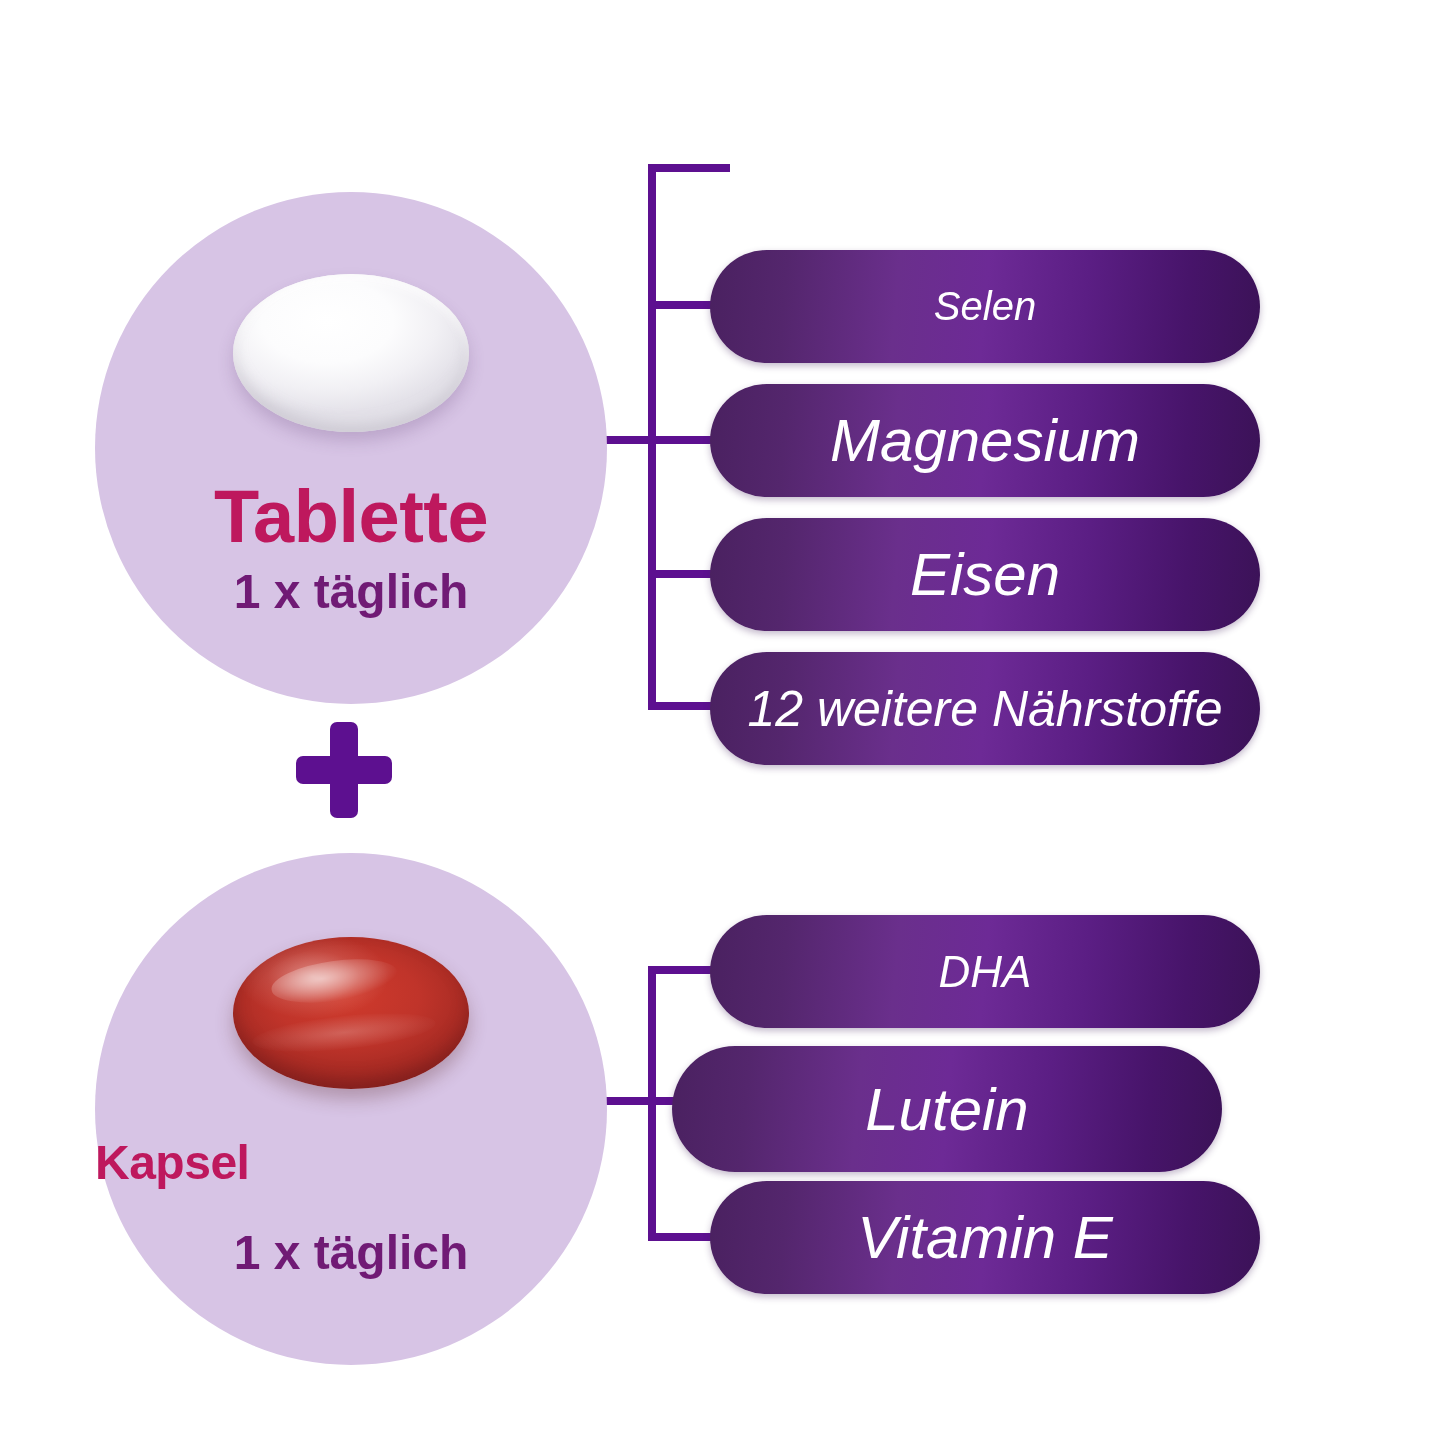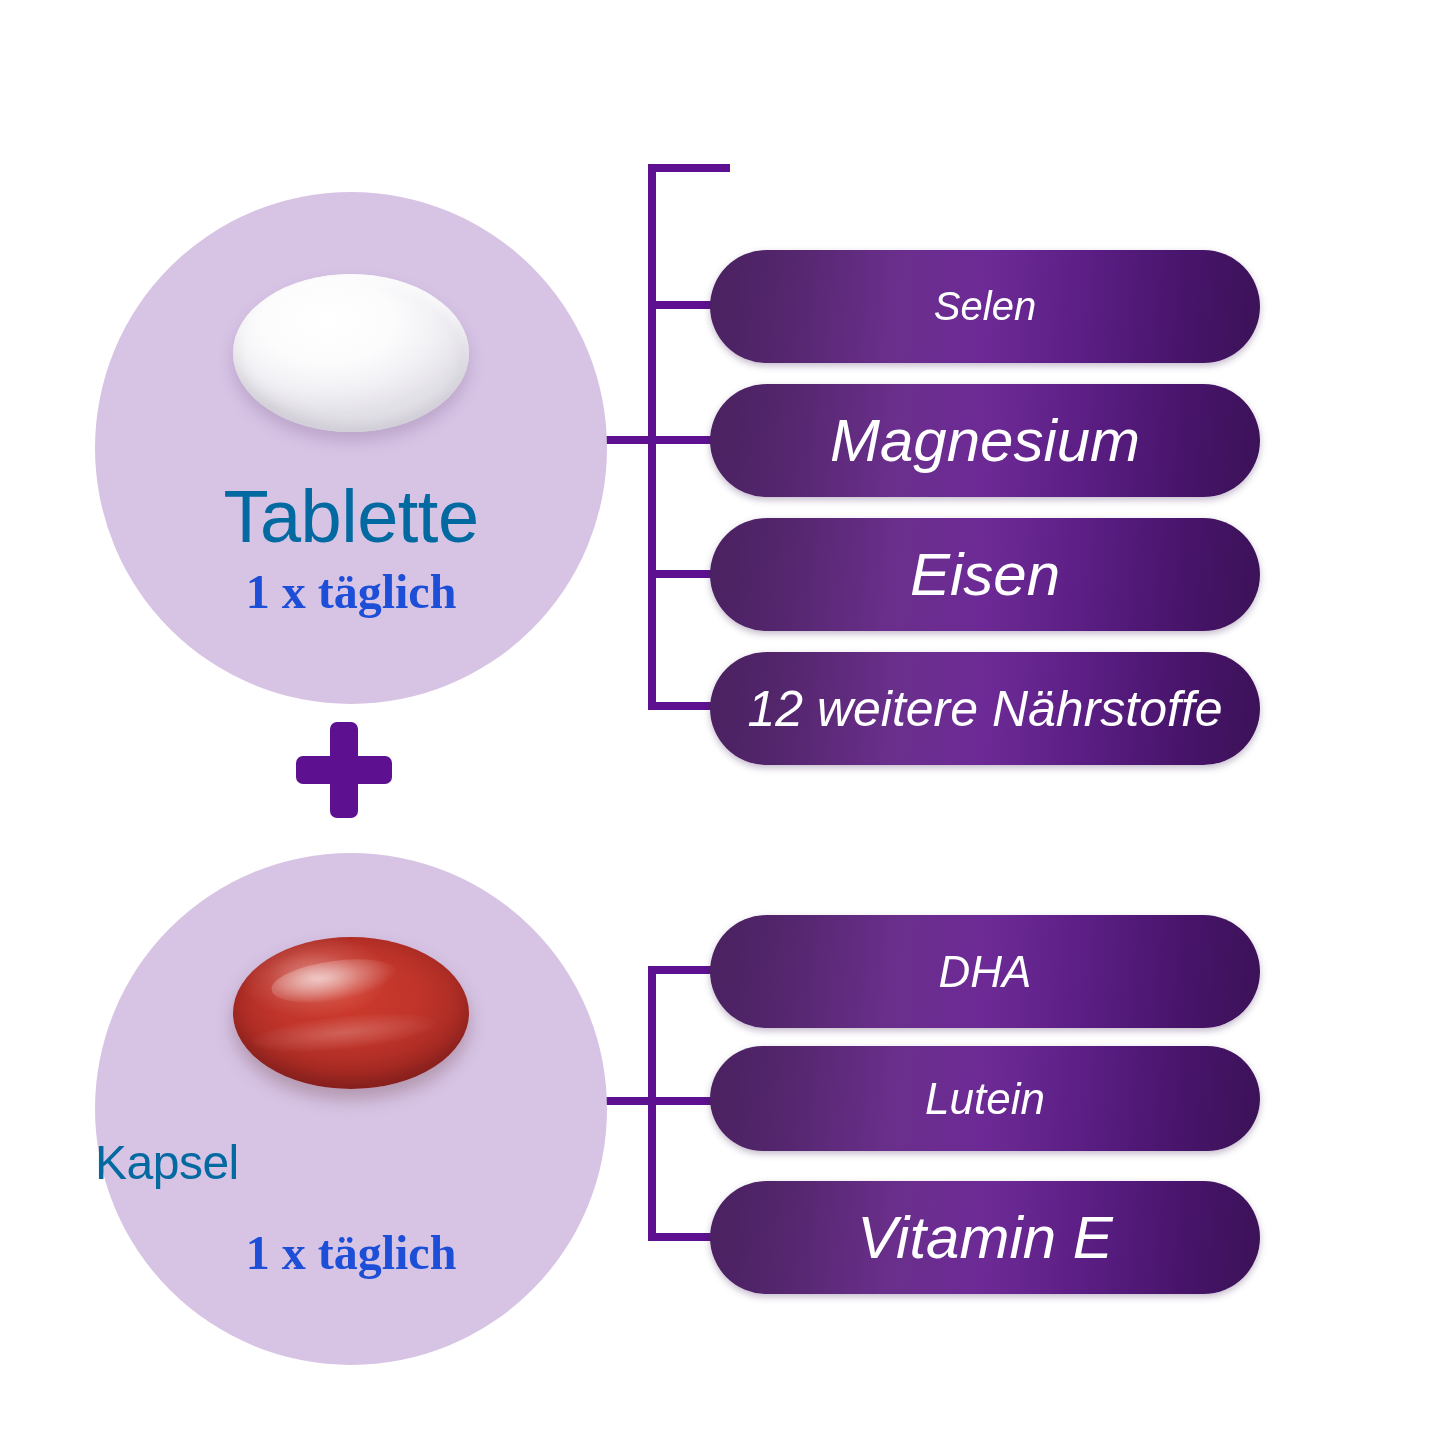--- a/index.html
+++ b/index.html
@@ -43,29 +43,28 @@
   }
   .capsule-shape::before{
     content:"";position:absolute;left:8%;top:52%;width:78%;height:22%;
     border-radius:50%;
     background:radial-gradient(ellipse at 50% 50%, rgba(255,255,255,0.22), rgba(255,255,255,0) 75%);
     transform:rotate(-6deg);
   }
 
   .dose-title{
     position:absolute;
-    color:#0369a1;font-weight:normal;
+    color:#be185d;font-weight:bold;
     letter-spacing:-0.5px;
     white-space:nowrap;
   }
   .dose-sub{
     position:absolute;
-    color:#1d4ed8;font-weight:bold;
+    color:#701a75;font-weight:bold;
     white-space:nowrap;
-    font-family:Liberation Serif, serif;
   }
 
   
   .plus-sign{position:absolute;}
   .plus-sign .bar{position:absolute;background:#5d1090;border-radius:7px;}
 
   
   .nutrient-pill{
     position:absolute;
     border-radius:999px;
@@ -155,21 +154,21 @@
       <div class="capsule-shape"></div>
     </div>
     <div class="dose-title" style="left:0;right:0;top:282px;text-align:left;font-size:48px;">Kapsel</div>
     <div class="dose-sub" style="left:0;right:0;top:372px;text-align:center;font-size:48px;">1 x täglich</div>
   </div>
 
   <div class="nutrient-pill" style="left:710px;top:915px;width:550px;height:113px;font-size:44px;">
     <span>DHA</span>
   </div>
 
-  <div class="nutrient-pill" style="left:710px;top:1046px;width:550px;height:105px;font-size:44px;">
+  <div class="nutrient-pill" style="left:672px;top:1046px;width:550px;height:126px;font-size:60px;">
     <span>Lutein</span>
   </div>
 
   <div class="nutrient-pill" style="left:710px;top:1181px;width:550px;height:113px;font-size:60px;font-style:italic;">
     <span>Vitamin E</span>
   </div>
 
 </div>
 
 </body></html>

